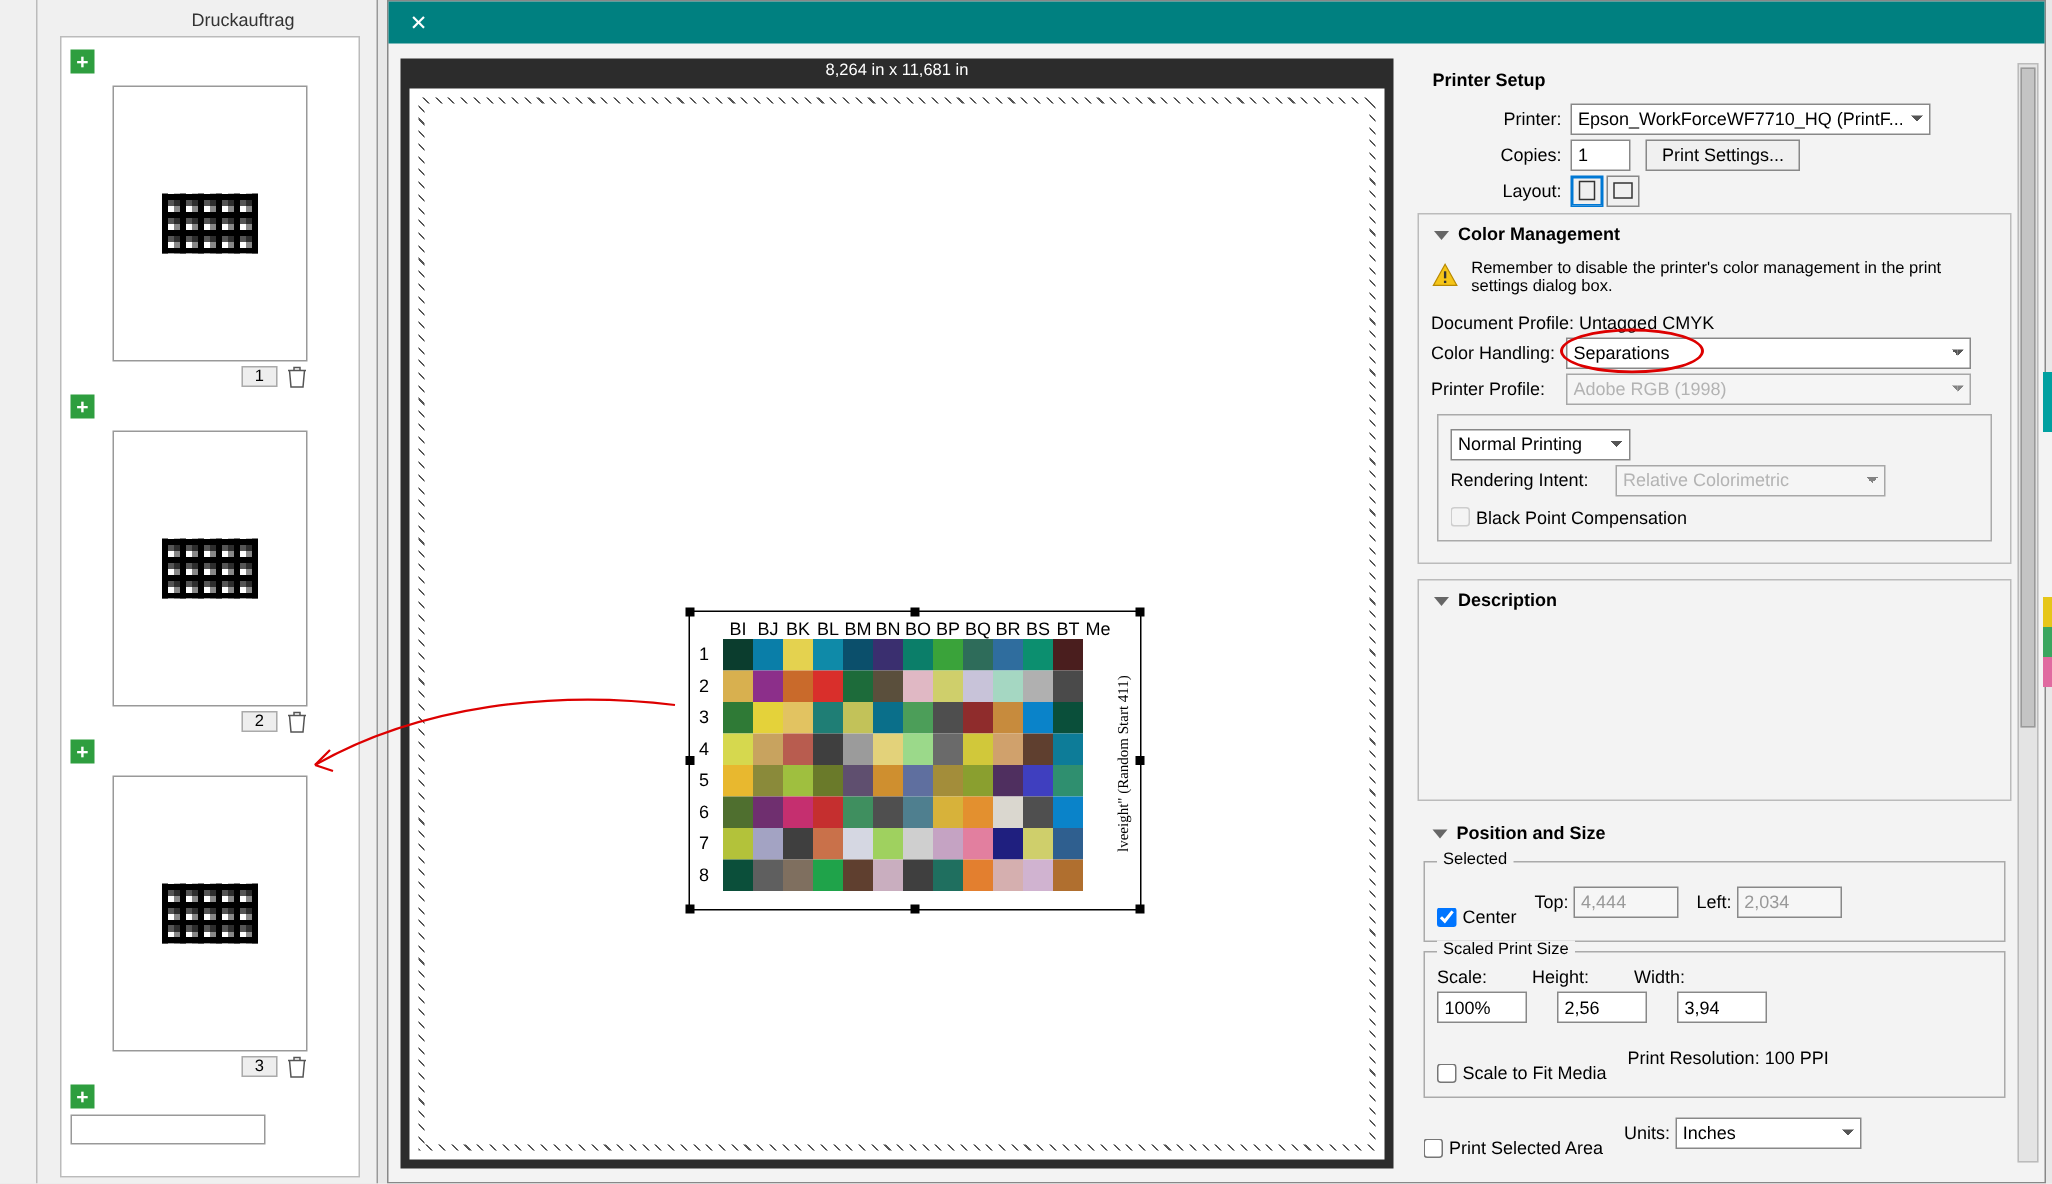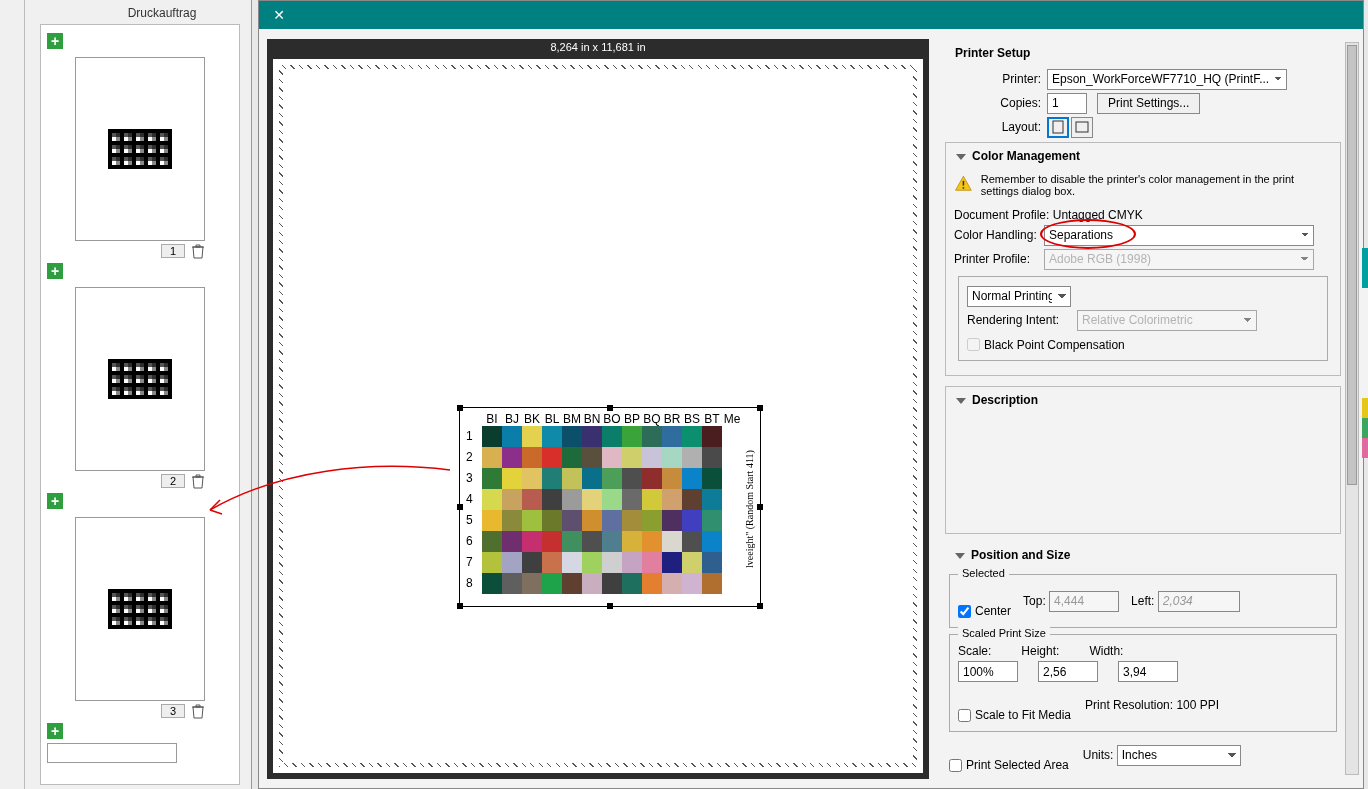--- a/index.html
+++ b/index.html
@@ -344,21 +344,21 @@
             <span style="width:90px">Color Handling:</span>
             <select style="width:270px"><option>Separations</option></select>
             <div class="circle-anno" style="left:86px; top:-6px; width:96px; height:30px"></div>
           </div>
           <div class="row">
             <span style="width:90px">Printer Profile:</span>
             <select style="width:270px" disabled=""><option>Adobe RGB (1998)</option></select>
           </div>
           <fieldset>
             <div class="row">
-                <select style="width:104px"><option>Normal Printing</option></select>
+                <select style="width:120px"><option>Normal Printing</option></select>
               </div>
             <div class="row">
               <span style="width:110px">Rendering Intent:</span>
               <select style="width:180px" disabled=""><option>Relative Colorimetric</option></select>
             </div>
             <label class="chk" style="margin-top:4px">
                 <input type="checkbox" disabled="" style="">
                 <span>Black Point Compensation</span>
               </label>
           </fieldset>
@@ -376,21 +376,21 @@
         <div class="row">
           <label class="chk">
               <input type="checkbox" checked="" style="">
               <span>Center</span>
             </label>
           <span style="width:12px"></span>
           <span>Top:</span>&nbsp;
           <input type="text" disabled="" style="width: 70px;" value="4,444">
           <span style="width:12px"></span>
           <span>Left:</span>&nbsp;
-          <input type="text" disabled="" style="width: 82px; font-style: italic;" value="2,034">
+          <input type="text" disabled="" style="width: 70px;" value="2,034">
         </div>
       </fieldset>
       <fieldset>
         <div class="legend">Scaled Print Size</div>
         <div class="row" style="gap:30px">
           <span>Scale:</span>
           <span>Height:</span>
           <span>Width:</span>
         </div>
         <div class="row" style="gap:20px">

